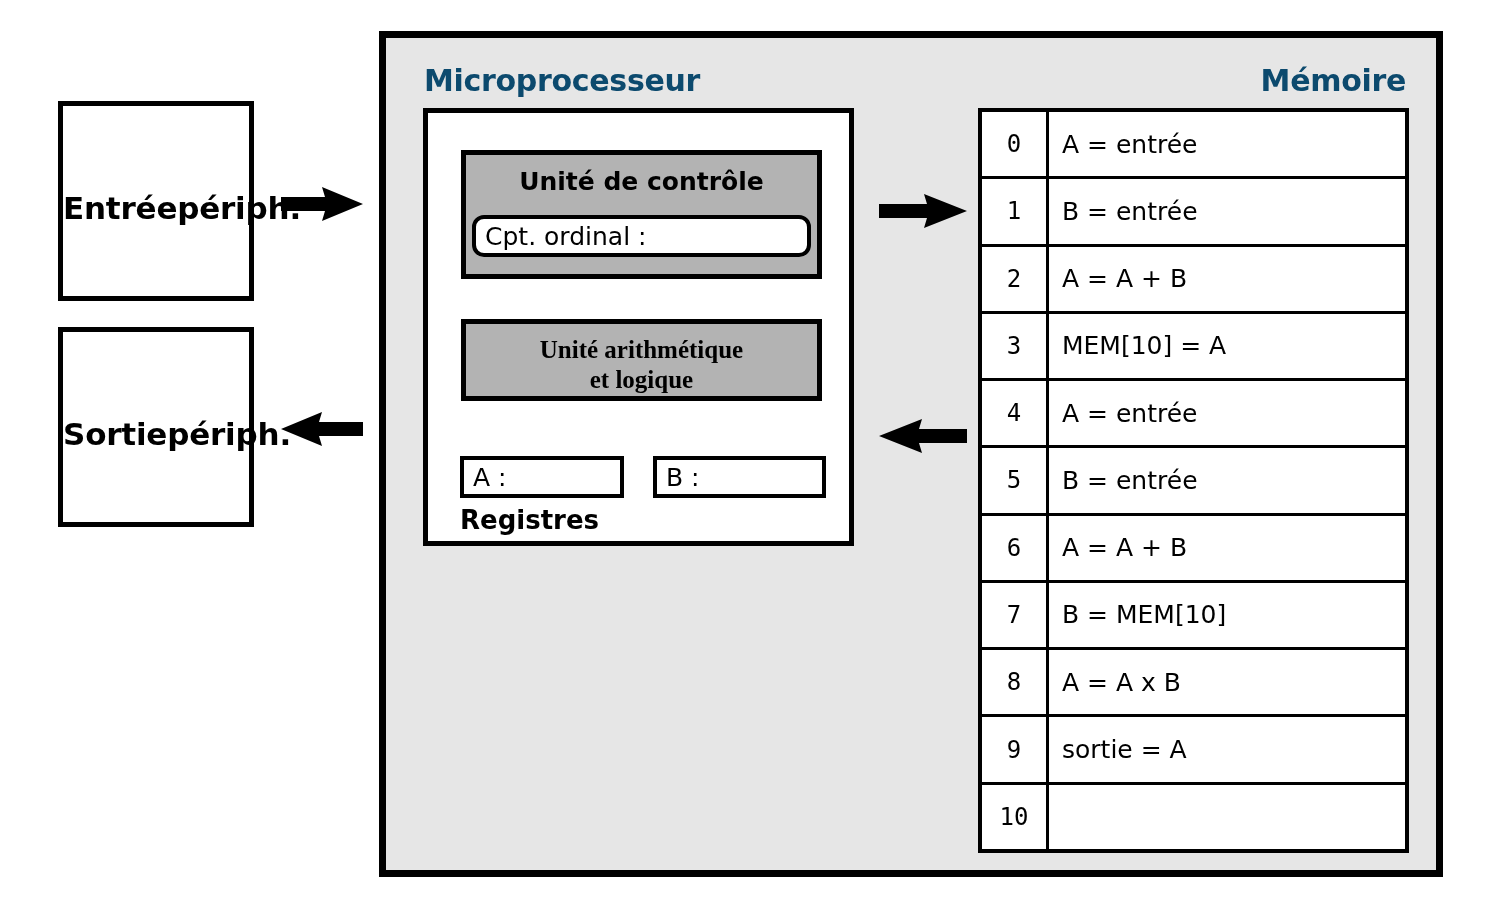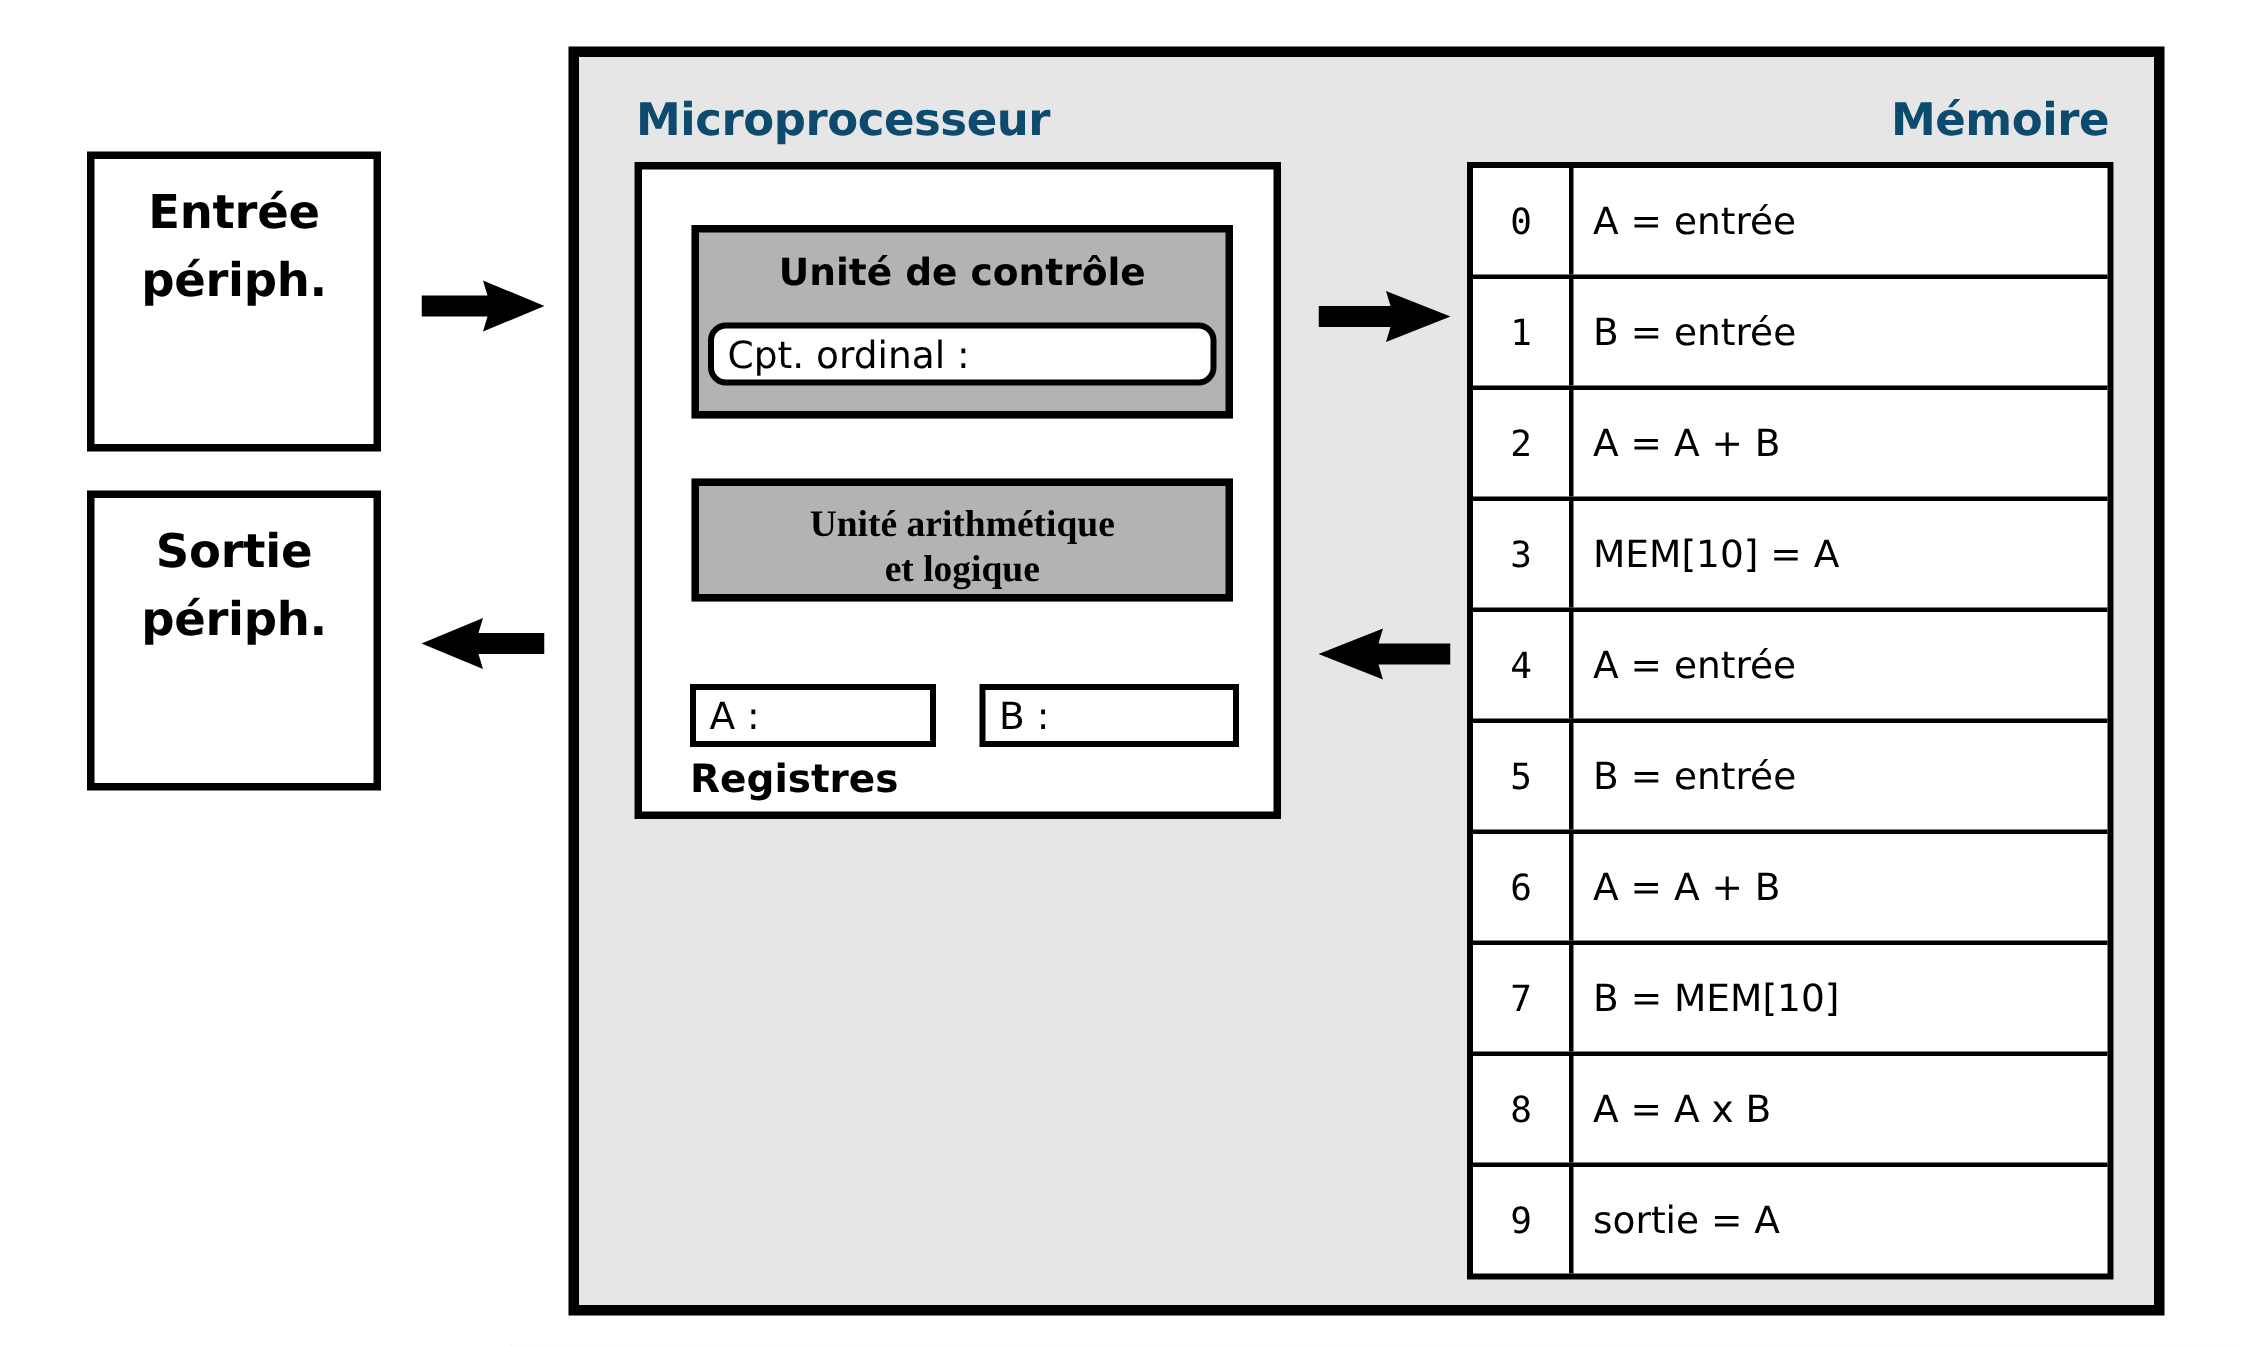--- a/index.html
+++ b/index.html
@@ -20,21 +20,21 @@
   }
 
   
   .abs { position: absolute; box-sizing: border-box; }
 
   
   .periph-box {
     border: 5px solid #000000;
     background: #ffffff;
     display: flex;
-    flex-direction: column;
+    flex-direction: row;
     align-items: center;
     justify-content: flex-start;
     padding-top: 14px;
   }
   .periph-line {
     font-weight: bold;
     font-size: 31px;
     line-height: 1.45;
     color: #000000;
     letter-spacing: -0.2px;
@@ -249,18 +249,22 @@
         <div class="mem-val">B = MEM[10]</div>
       </div>
       <div class="mem-row">
         <div class="mem-addr">8</div>
         <div class="mem-val">A = A x B</div>
       </div>
       <div class="mem-row">
         <div class="mem-addr">9</div>
         <div class="mem-val">sortie = A</div>
       </div>
+      <div class="mem-row">
+        <div class="mem-addr">10</div>
+        <div class="mem-val"></div>
+      </div>
 
     </div>
 
   </div>
 
 </div>
 
 </body></html>

